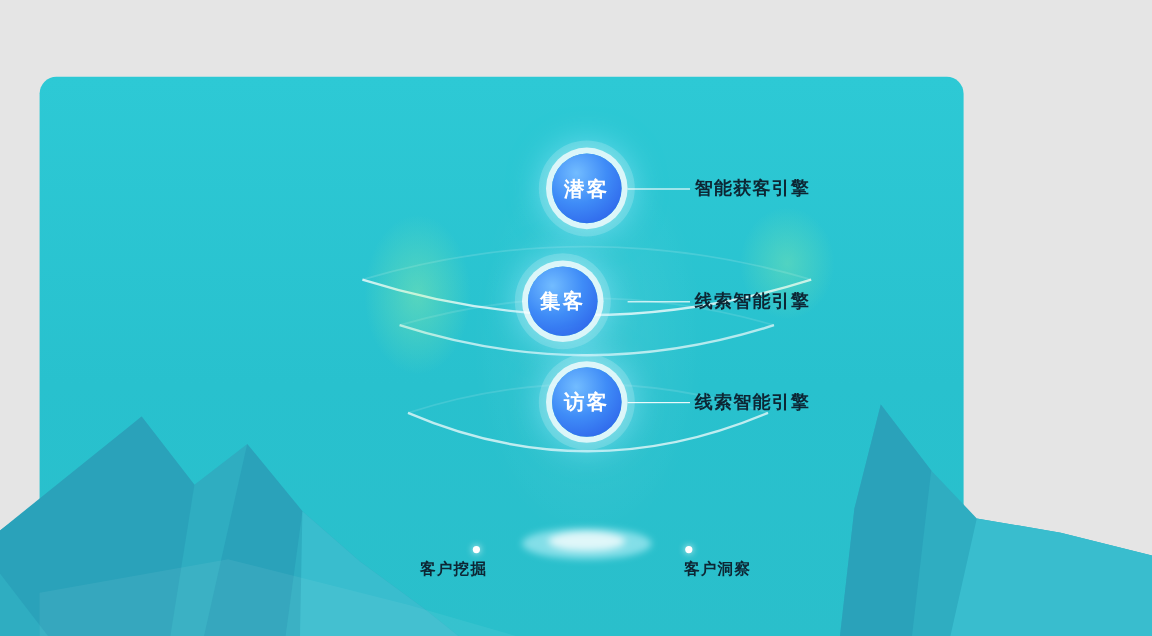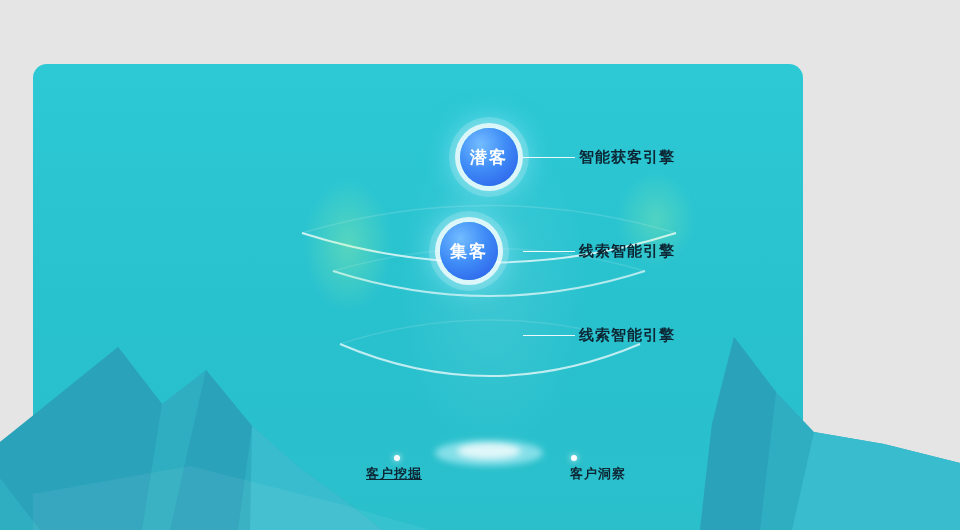--- a/index.html
+++ b/index.html
@@ -60,21 +60,21 @@
     position:absolute; width:6px; height:6px; border-radius:50%;
     background:#fff; box-shadow:0 0 6px rgba(255,255,255,0.9);
   }
   .dot.d0 { left:394px; top:455px; }
   .dot.d1 { left:571px; top:455px; }
 
   .marker-label {
     position:absolute; font-size:13px; font-weight:bold;
     color:#0d2634; white-space:nowrap; letter-spacing:1px;
   }
-  .marker-label.m0 { left:366px; top:465px;text-decoration:underline; }
+  .marker-label.m0 { left:350px; top:465px; }
   .marker-label.m1 { left:570px; top:465px; }
 </style>
 </head>
 <body>
 
 <div id="canvas">
 
   <div class="panel"></div>
 
   <svg class="scene" width="960" height="530" viewBox="0 0 960 530">
@@ -115,20 +115,21 @@
       <ellipse cx="489" cy="451" rx="32" ry="8" fill="rgba(255,255,255,0.75)"></ellipse>
     </g>
   </svg>
 
   <div class="glow haze"></div>
   <div class="glow plant-left"></div>
   <div class="glow plant-right"></div>
 
   <div class="badge b0">潜客</div>
   <div class="badge b1">集客</div>
+  <div class="badge b2">访客</div>
 
   <div class="connector c0"></div>
   <div class="connector c1"></div>
   <div class="connector c2"></div>
 
   <div class="engine-label e0">智能获客引擎</div>
   <div class="engine-label e1">线索智能引擎</div>
   <div class="engine-label e2">线索智能引擎</div>
 
   <div class="dot d0"></div>

